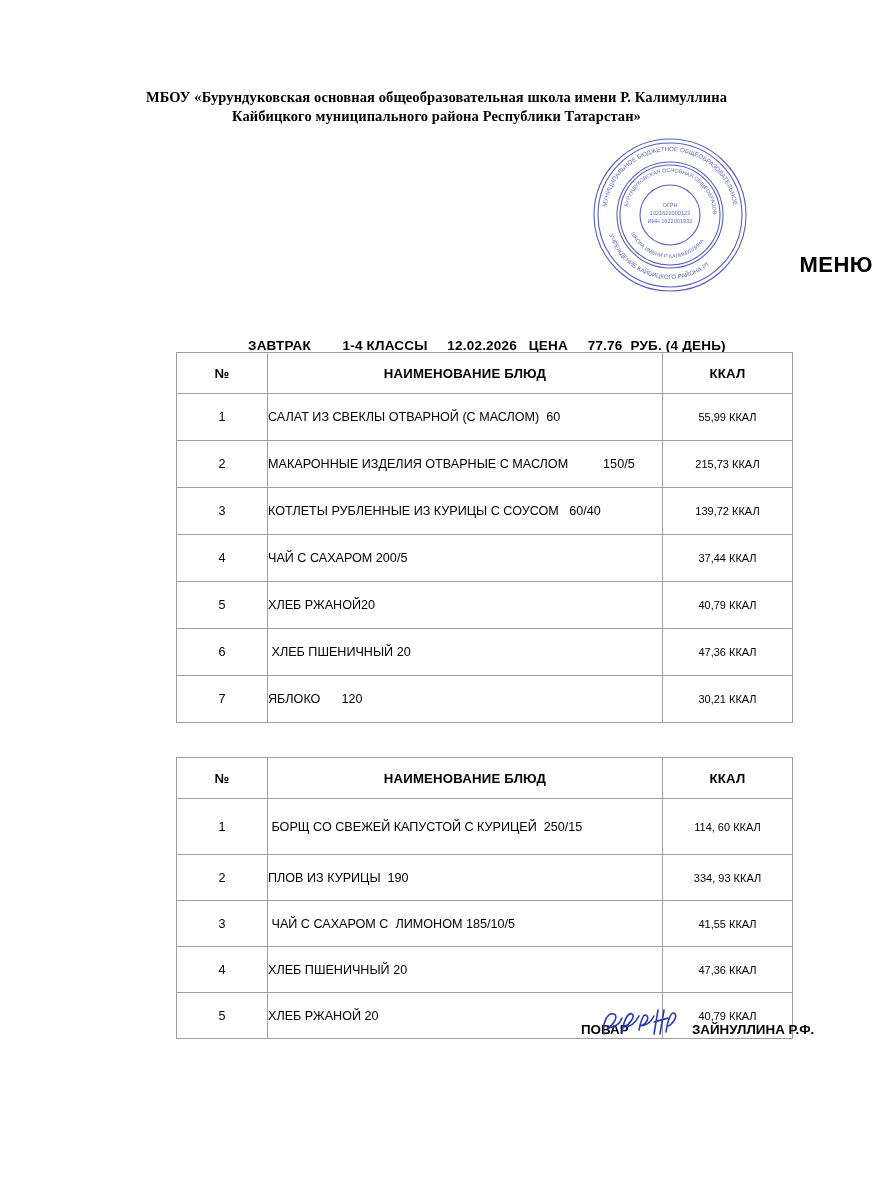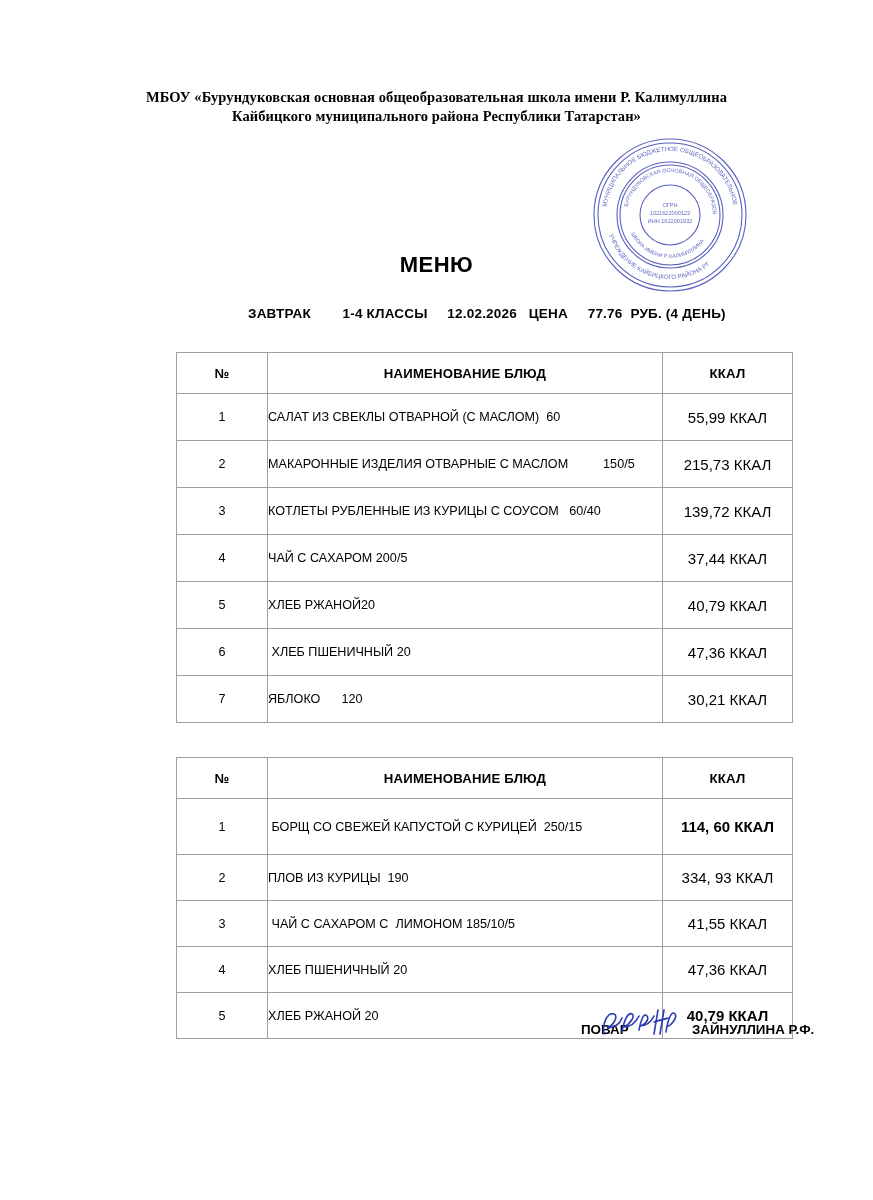--- a/index.html
+++ b/index.html
@@ -60,33 +60,34 @@
     pointer-events: none;
   }
   .stamp svg { display: block; }
 
   
   .doc-title {
     position: absolute;
     top: 252px;
     left: 0;
     width: 873px;
-    text-align: center;
+    text-align: right;
     font-size: 22px;
     font-weight: bold;
     letter-spacing: 0.5px;
   }
 
   
   .meal-line {
     position: absolute;
     font-size: 13.5px;
     font-weight: bold;
     letter-spacing: 0.2px;
     white-space: pre;
+    margin-top: 32px;
   }
   #breakfast-line { top: 306px; left: 248px; }
   #lunch-line { top: 707px; left: 282px; }
 
   
   table.menu-table {
     position: absolute;
     border-collapse: collapse;
     table-layout: fixed;
     font-size: 12.6px;
@@ -111,35 +112,35 @@
     text-align: center;
     font-size: 12.6px;
   }
   .name-cell {
     font-size: 12.6px;
     padding-left: 14px;
     white-space: pre;
   }
   .kcal-cell {
     text-align: center;
-    font-size: 15px;
+    font-size: 11px;
   }
 
   #breakfast-table { top: 352px; left: 176px; }
   #breakfast-table tbody tr { height: 47px; }
   #breakfast-table tr.header-row { height: 40px; }
 
   #lunch-table { top: 757px; left: 176px; }
   #lunch-table tr.header-row { height: 34px; }
   #lunch-table tbody tr { height: 46px; }
   #lunch-table tr.tall-row { height: 56px; }
 
   
   .align-top { vertical-align: top; padding-top: 6px; }
-  .align-bottom { vertical-align: bottom; padding-bottom: 5px; font-weight: bold; }
+  .align-bottom { vertical-align: bottom; padding-bottom: 5px; }
 
   
   .footer-sign {
     position: absolute;
     top: 1022px;
     left: 581px;
     font-size: 13.4px;
     font-weight: bold;
     white-space: pre;
   }

